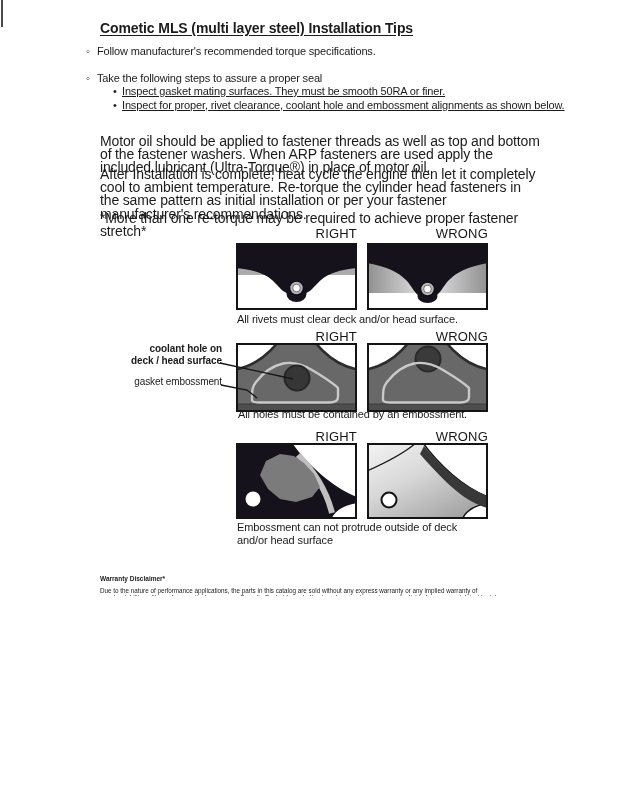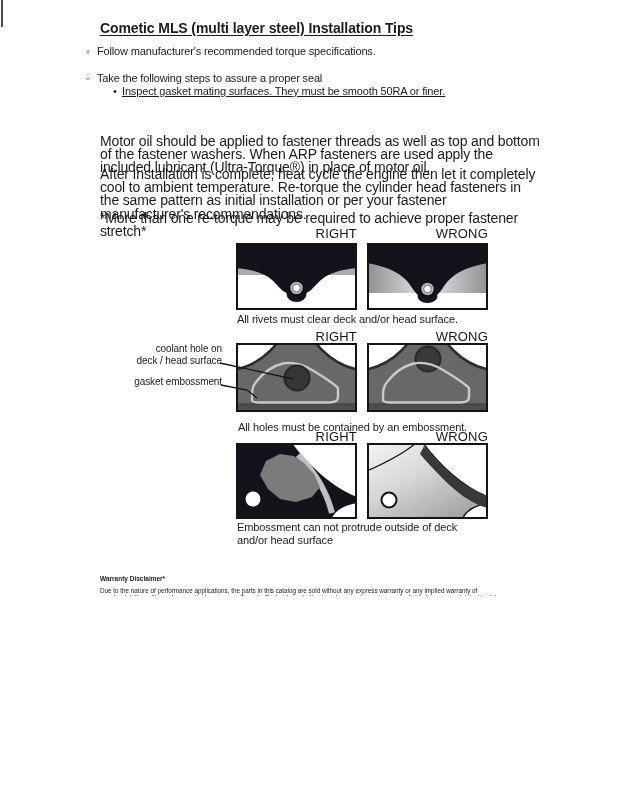--- a/index.html
+++ b/index.html
@@ -45,20 +45,23 @@
 
   <div class="bullet-line" style="top:45px;">
     <span class="mk">◦</span><span>Follow manufacturer's recommended torque specifications.</span>
   </div>
   <div class="bullet-line" style="top:71.5px;">
     <span class="mk">◦</span><span>Take the following steps to assure a proper seal</span>
   </div>
   <div class="bullet-line sub-bullet" style="top:85px;">
     <span class="mk">•</span><span>Inspect gasket mating surfaces.  They must be smooth 50RA or finer.</span>
   </div>
+  <div class="bullet-line sub-bullet" style="top:98.5px;">
+    <span class="mk">•</span><span>Inspect for proper, rivet clearance, coolant hole and embossment alignments as shown below.</span>
+  </div>
 
   <div class="para" style="top:135px;">Motor oil should be applied to fastener threads as well as top and bottom of the fastener washers. When ARP fasteners are used apply the included lubricant (Ultra-Torque®) in place of motor oil.</div>
   <div class="para" style="top:168px;">After Installation is complete, heat cycle the engine then let it completely cool to ambient temperature. Re-torque the cylinder head fasteners in the same pattern as initial installation or per your fastener manufacturer's recommendations.</div>
   <div class="para" style="top:212px;">*More than one re-torque may be required to achieve proper fastener stretch*</div>
 
   <div class="dg-label" style="left:236px; top:226px;">RIGHT</div>
   <div class="dg-label" style="left:367px; top:226px;">WRONG</div>
 
   <svg class="dg-img" style="left:236px; top:243px;" width="121" height="67" viewBox="0 0 121 67">
     <rect width="121" height="67" fill="#ffffff"></rect>
@@ -91,21 +94,21 @@
     <circle cx="60.5" cy="46" r="7" fill="#b5b5b5" stroke="#0f0d16" stroke-width="1.5"></circle>
     <circle cx="60.5" cy="46" r="3.8" fill="#ffffff" stroke="#555555" stroke-width="0.8"></circle>
     <rect x="1" y="1" width="119" height="65" fill="none" stroke="#141414" stroke-width="2"></rect>
   </svg>
 
   <div class="dg-caption" style="left:237px; top:313px;">All rivets must clear deck and/or head surface.</div>
 
   <div class="dg-label" style="left:236px; top:329px;">RIGHT</div>
   <div class="dg-label" style="left:367px; top:329px;">WRONG</div>
 
-  <div class="callout" style="top:343px;">
+  <div class="callout" style="top:343px;font-weight:bold;">
     <div>coolant hole on</div>
     <div>deck / head surface</div>
   </div>
   <div class="callout" style="top:376px;">gasket embossment</div>
 
   <svg class="dg-img" style="left:236px; top:343px;" width="121" height="69" viewBox="0 0 121 69">
     <rect width="121" height="69" fill="#686868"></rect>
     <rect y="61" width="121" height="8" fill="#4e4e4e"></rect>
     <line x1="0" y1="61" x2="121" y2="61" stroke="#3b3b3b" stroke-width="1"></line>
     <circle cx="-15" cy="-42" r="70" fill="#ffffff" stroke="#2d2d2d" stroke-width="2.5"></circle>
@@ -124,21 +127,21 @@
     <circle cx="61" cy="16" r="12.5" fill="#3a3a3a" stroke="#2a2a2a" stroke-width="2"></circle>
     <path d="M16,57 C16,48 16,44 20,39 C27,30 36,23 47,20.5 C56,18.8 66,21 76,27 C86,33 97,40 102,45 L102,54 C102,58.5 98,59.5 93,59.5 L24,59.5 C18.5,59.5 16,58.8 16,57 Z" fill="none" stroke="#c9c9c9" stroke-width="2.4"></path>
     <rect x="1" y="1" width="119" height="67" fill="none" stroke="#141414" stroke-width="2"></rect>
   </svg>
 
   <svg class="leader-overlay" width="80" height="45" viewBox="0 0 80 45">
     <polyline points="2,5 75,21" fill="none" stroke="#161616" stroke-width="1.3"></polyline>
     <polyline points="3,27 29,32 39,40" fill="none" stroke="#161616" stroke-width="1.3"></polyline>
   </svg>
 
-  <div class="dg-caption" style="left:238px; top:421px;text-align:right;">All holes must be contained by an embossment.</div>
+  <div class="dg-caption" style="left:238px; top:408px;text-align:right;">All holes must be contained by an embossment.</div>
 
   <div class="dg-label" style="left:236px; top:429px;">RIGHT</div>
   <div class="dg-label" style="left:367px; top:429px;">WRONG</div>
 
   <svg class="dg-img" style="left:236px; top:443px;" width="121" height="76" viewBox="0 0 121 76">
     <rect width="121" height="76" fill="#ffffff"></rect>
     <path d="M0,0 H56 C72,22 96,44 121,54 L121,60 C108,62.5 99,67 95.5,76 L0,76 Z" fill="#15121c"></path>
     <path d="M62,12 C78,28 90,46 96,70" fill="none" stroke="#c0c0c0" stroke-width="6"></path>
     <polygon points="30,18 44,11 58,13 68,20 78,31 84,44 76,54 60,59 44,56 32,46 24,32" fill="#7b7b7b"></polygon>
     <circle cx="17" cy="56" r="7.5" fill="#ffffff"></circle>

